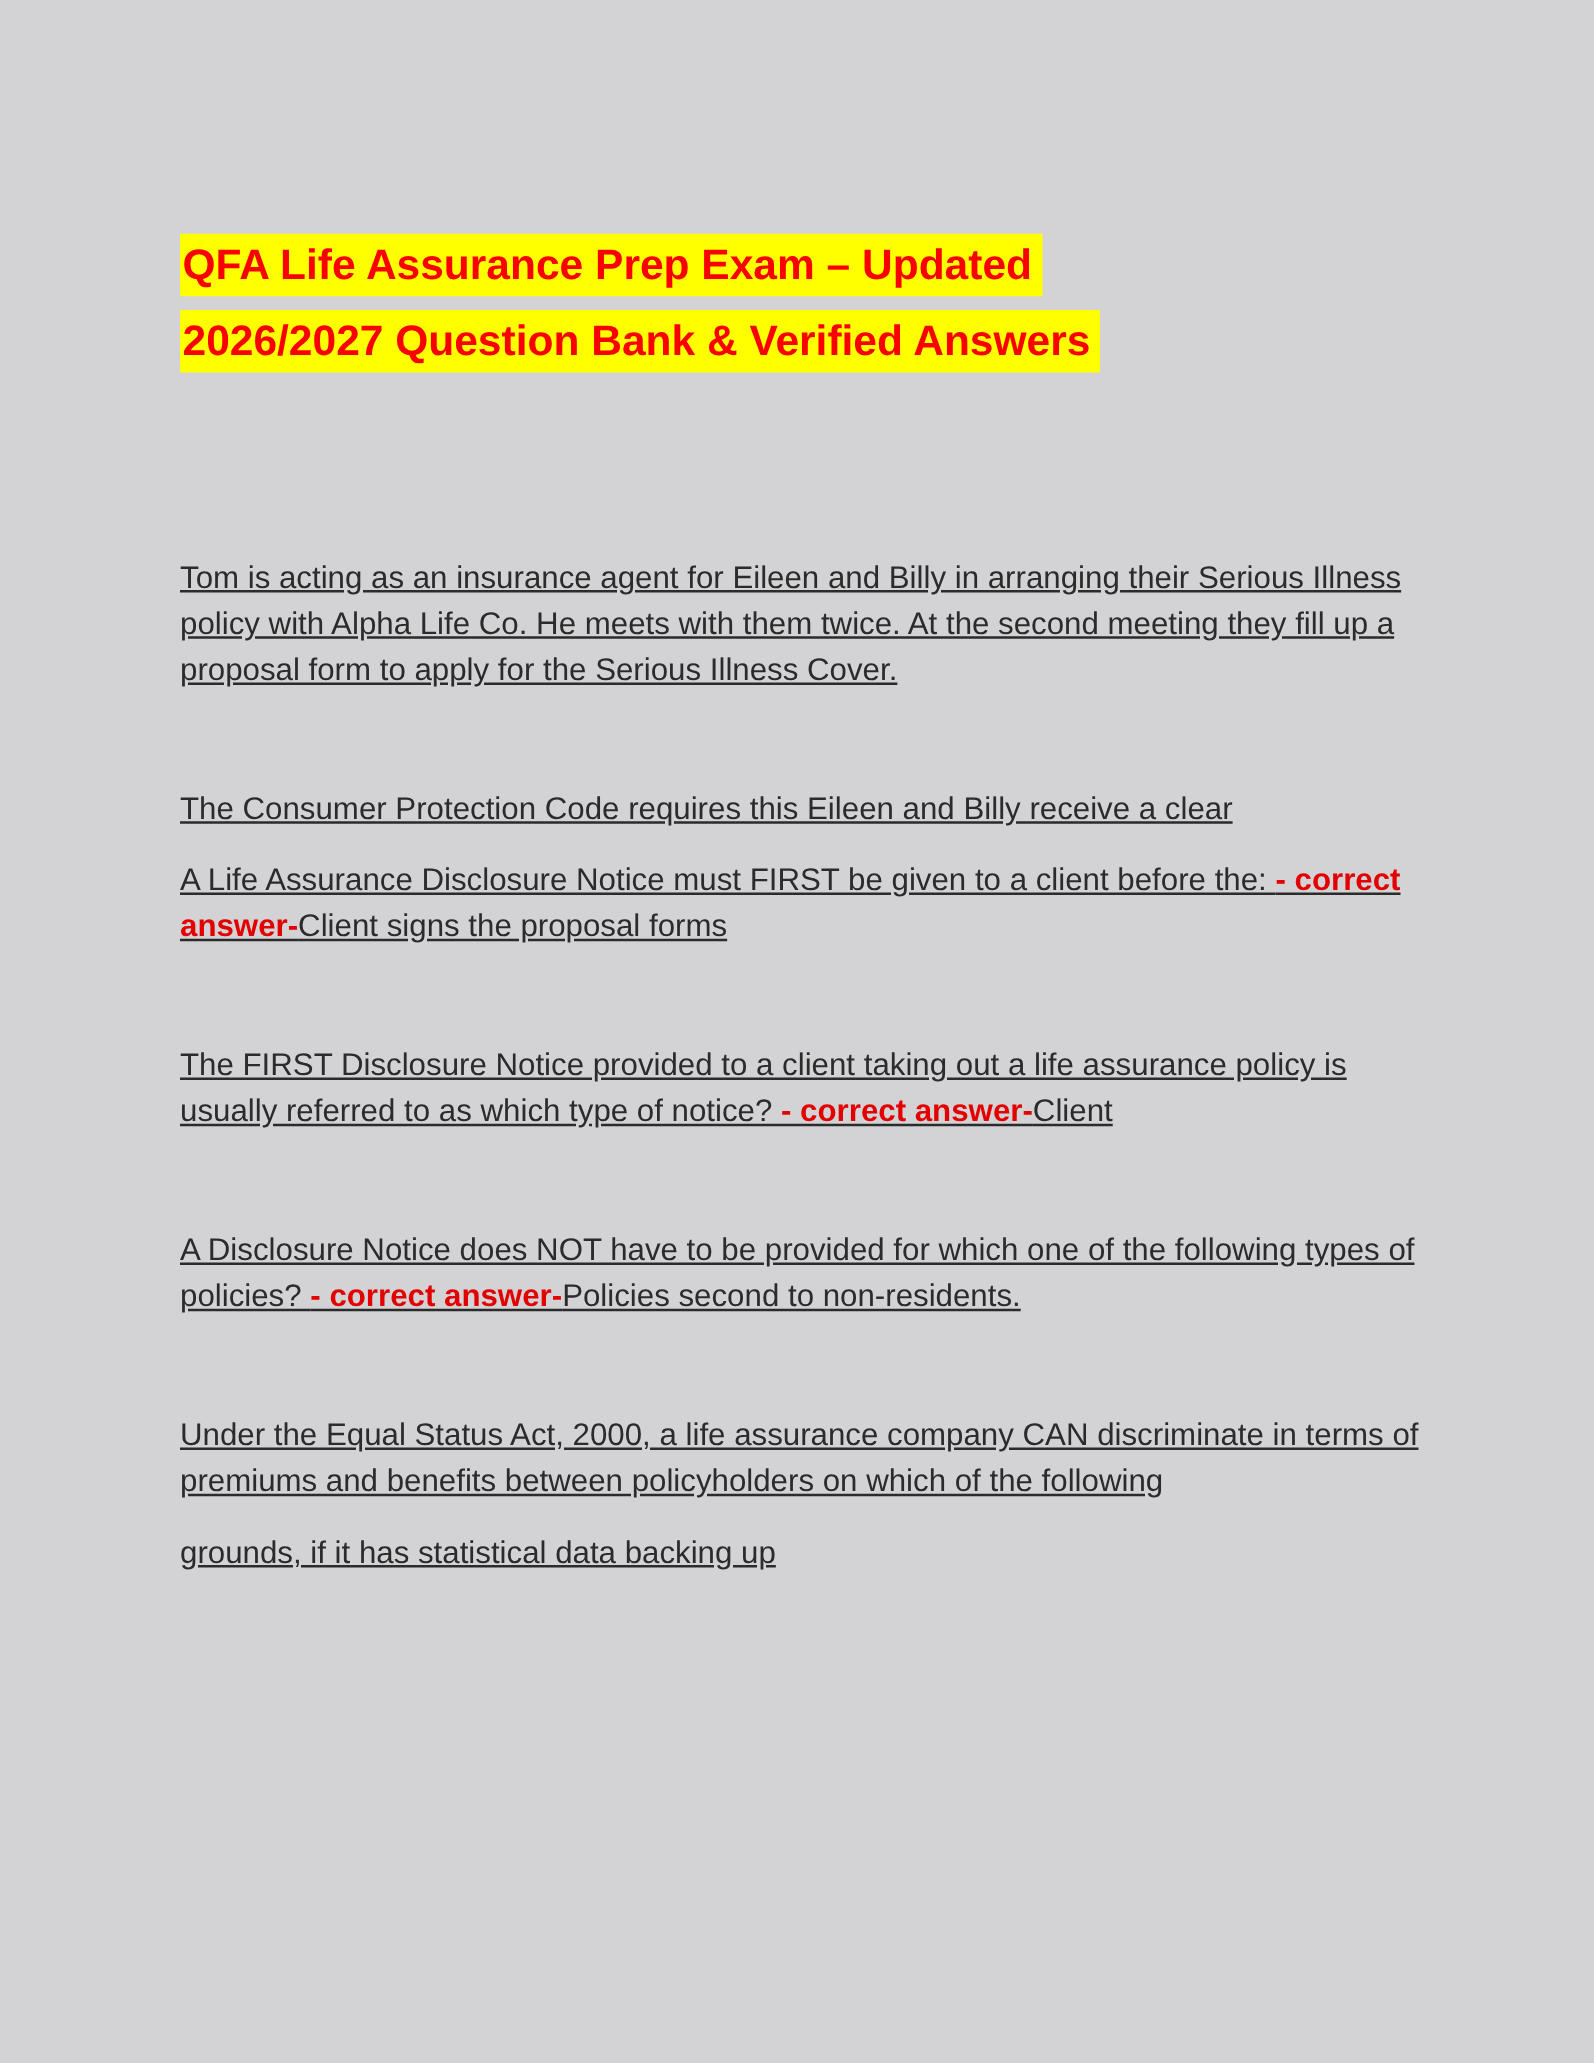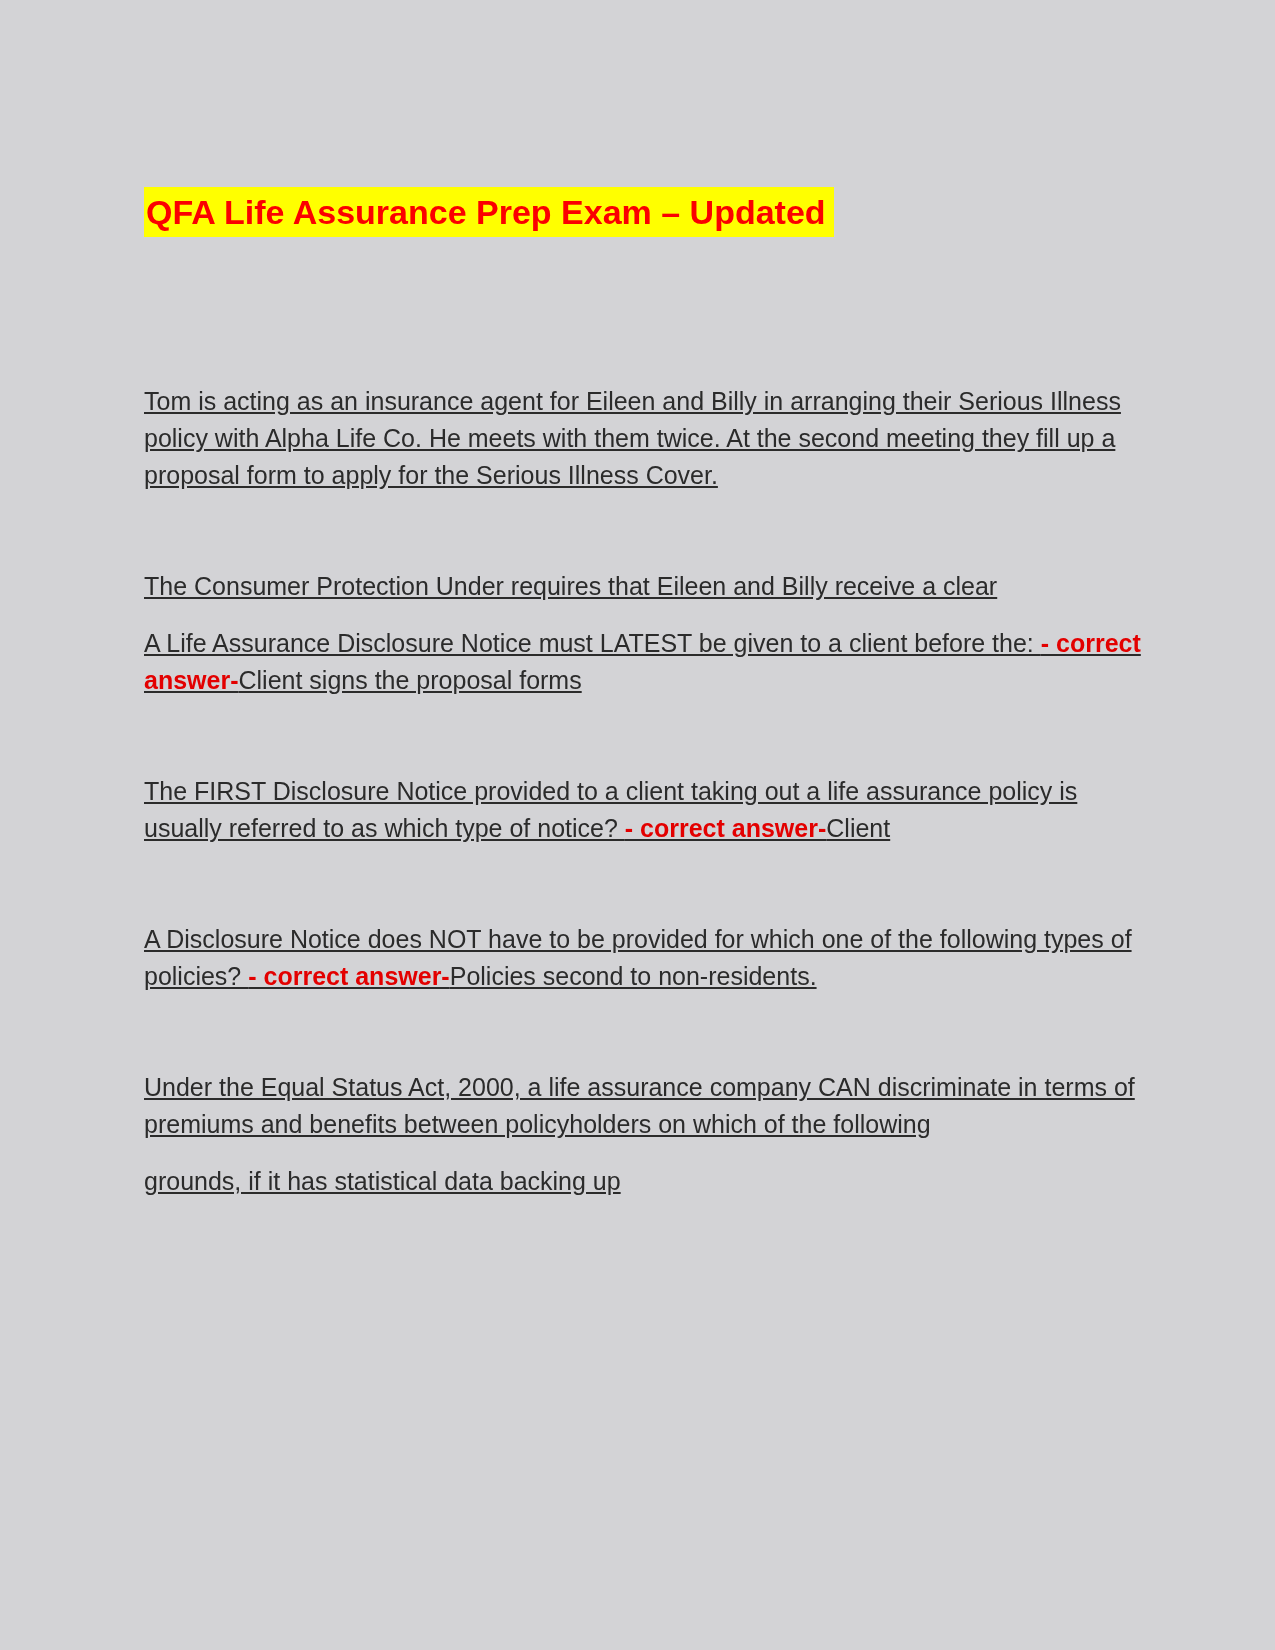--- a/index.html
+++ b/index.html
@@ -60,30 +60,31 @@
   }
 </style>
 </head>
 <body>
 
 <div class="page">
   <div class="content">
 
     <h1 class="doc-title">
       <div class="title-line"><span class="hl">QFA Life Assurance Prep Exam – Updated</span></div>
+      <div class="title-line"><span class="hl">2026/2027 Question Bank &amp; Verified Answers</span></div>
     </h1>
 
     <div class="body-copy">
 
       <p class="block"><span>Tom is acting as an insurance agent for Eileen and Billy in arranging their Serious Illness policy with Alpha Life Co. He meets with them twice. At the second meeting they fill up a proposal form to apply for the Serious Illness Cover.</span></p>
 
-      <p class="block continues"><span>The Consumer Protection Under requires that Eileen and Billy receive a clear</span></p>
+      <p class="block continues"><span>The Consumer Protection Code requires this Eileen and Billy receive a clear</span></p>
 
 
-      <p class="block"><span>A Life Assurance Disclosure Notice must LATEST be given to a client before the: </span><span class="answer">- correct answer-</span><span>Client signs the proposal forms</span></p>
+      <p class="block"><span>A Life Assurance Disclosure Notice must FIRST be given to a client before the: </span><span class="answer">- correct answer-</span><span>Client signs the proposal forms</span></p>
 
       <p class="block"><span>The FIRST Disclosure Notice provided to a client taking out a life assurance policy is usually referred to as which type of notice? </span><span class="answer">- correct answer-</span><span>Client</span></p>
 
       <p class="block"><span>A Disclosure Notice does NOT have to be provided for which one of the following types of policies? </span><span class="answer">- correct answer-</span><span>Policies second to non-residents.</span></p>
 
       <p class="block continues"><span>Under the Equal Status Act, 2000, a life assurance company CAN discriminate in terms of premiums and benefits between policyholders on which of the following</span></p>
 
       <p class="block"><span>grounds, if it has statistical data backing up</span></p>
 
     </div>

